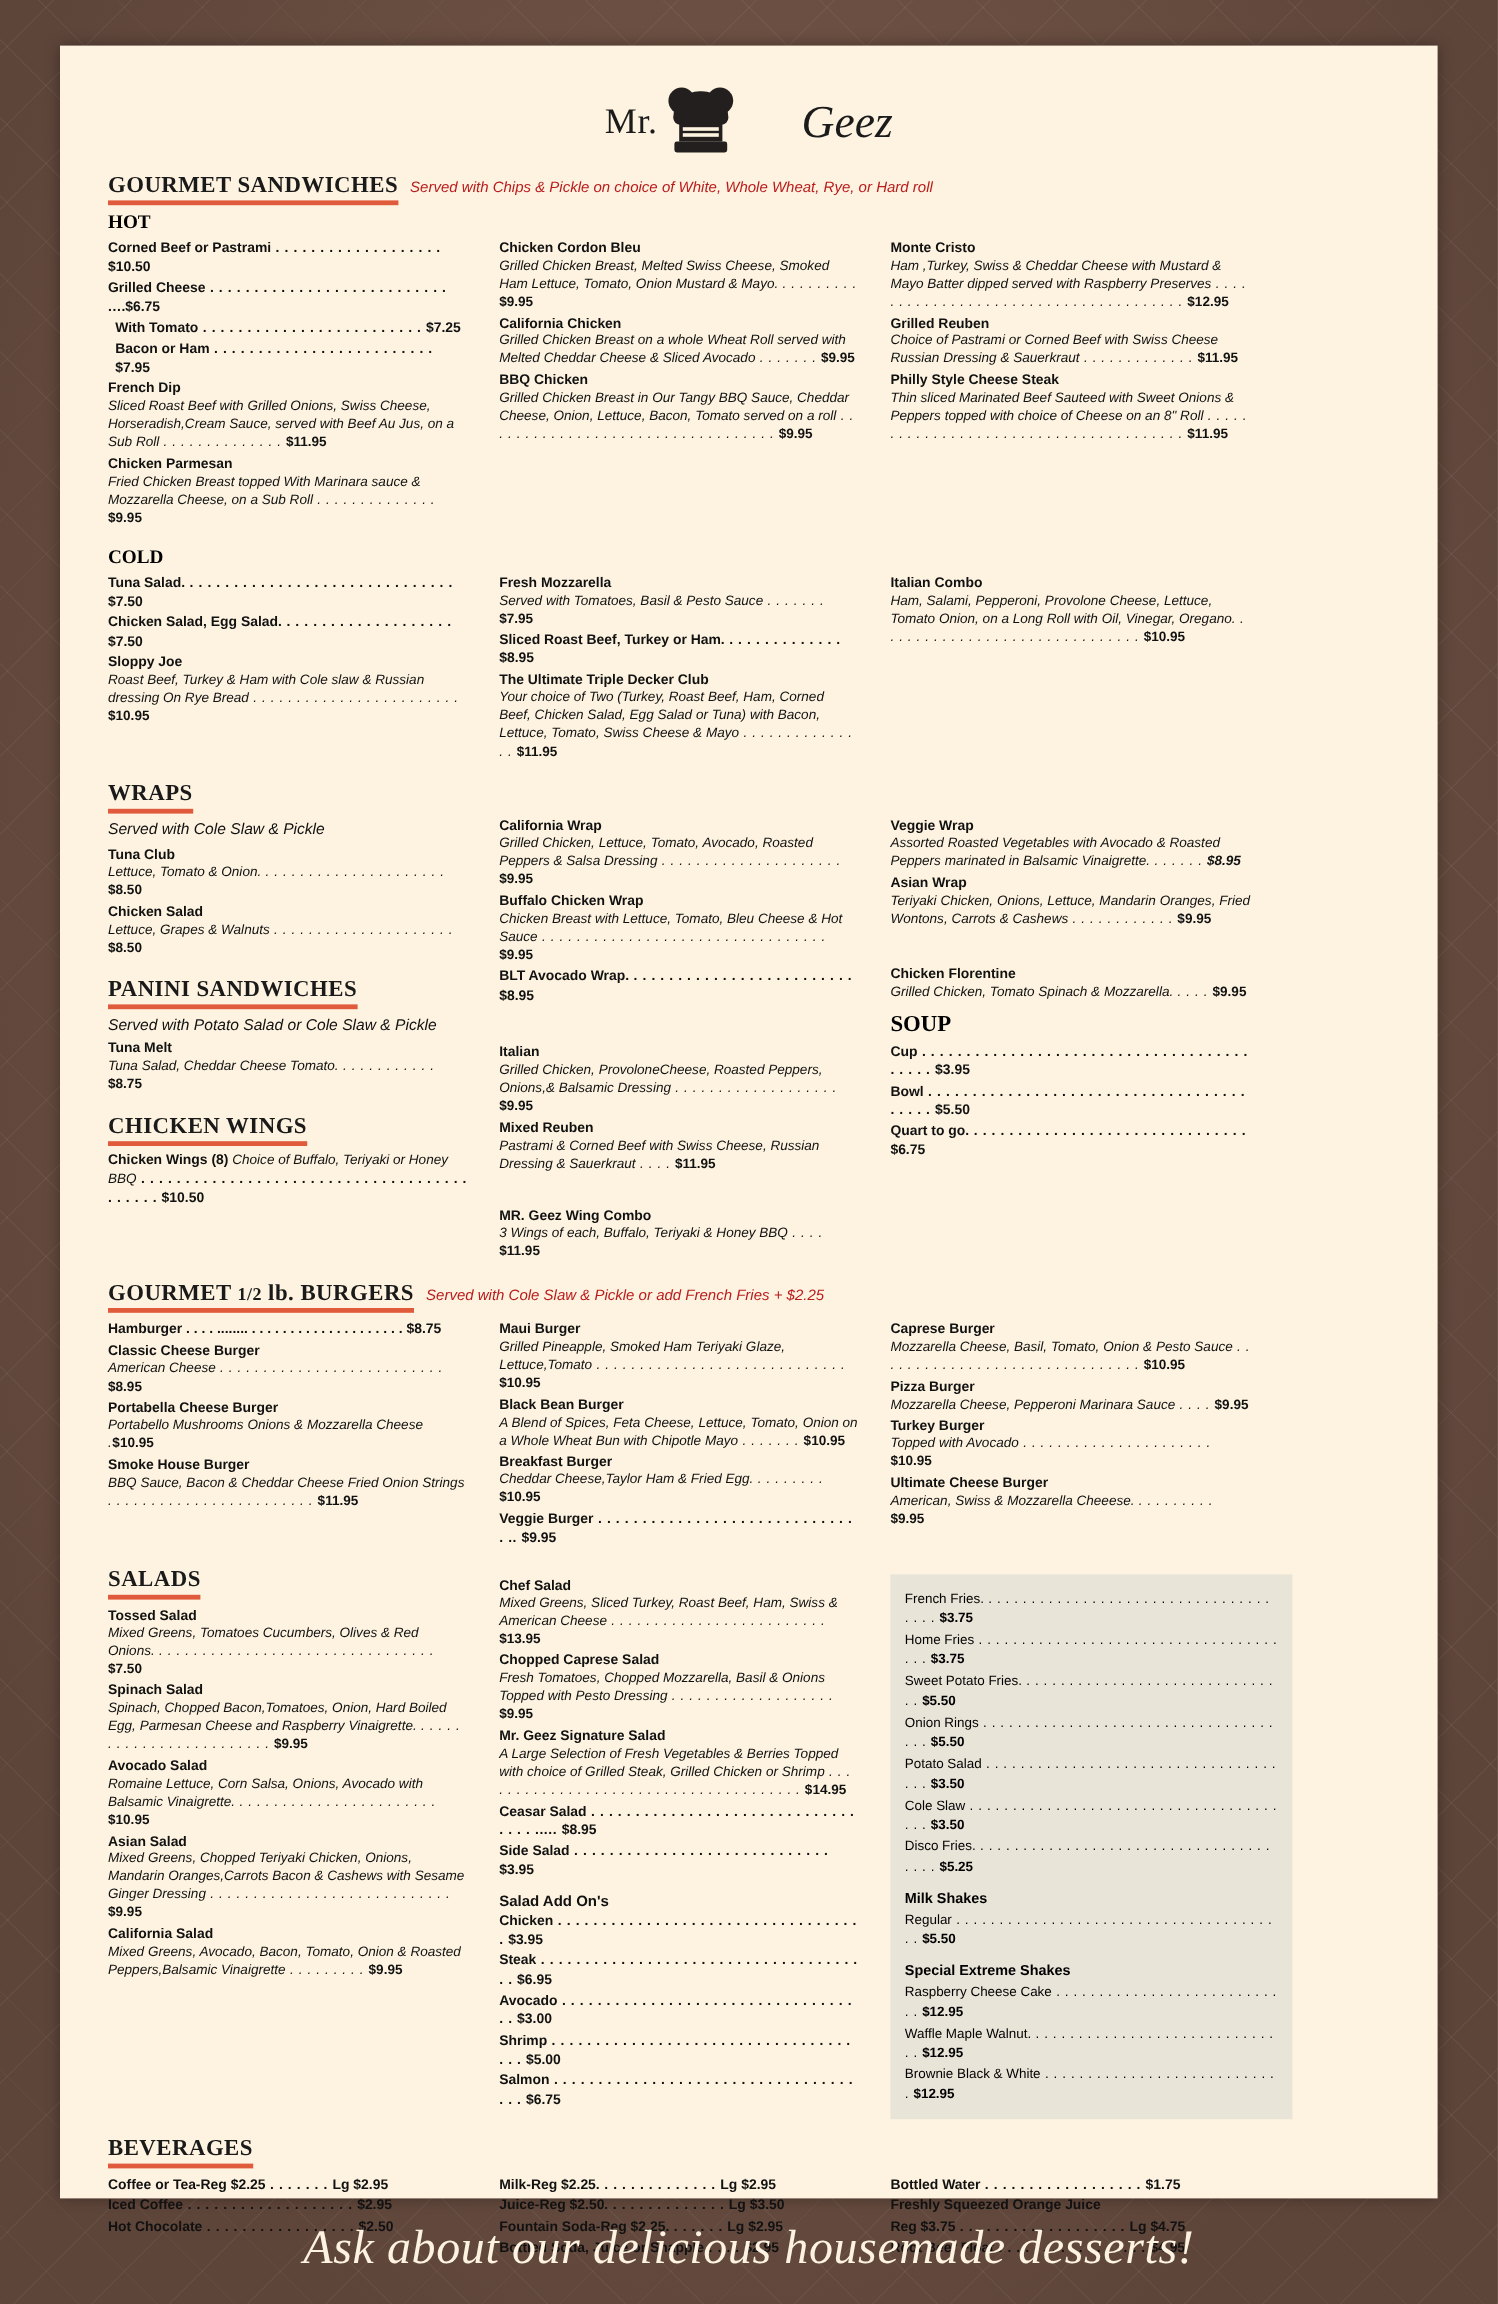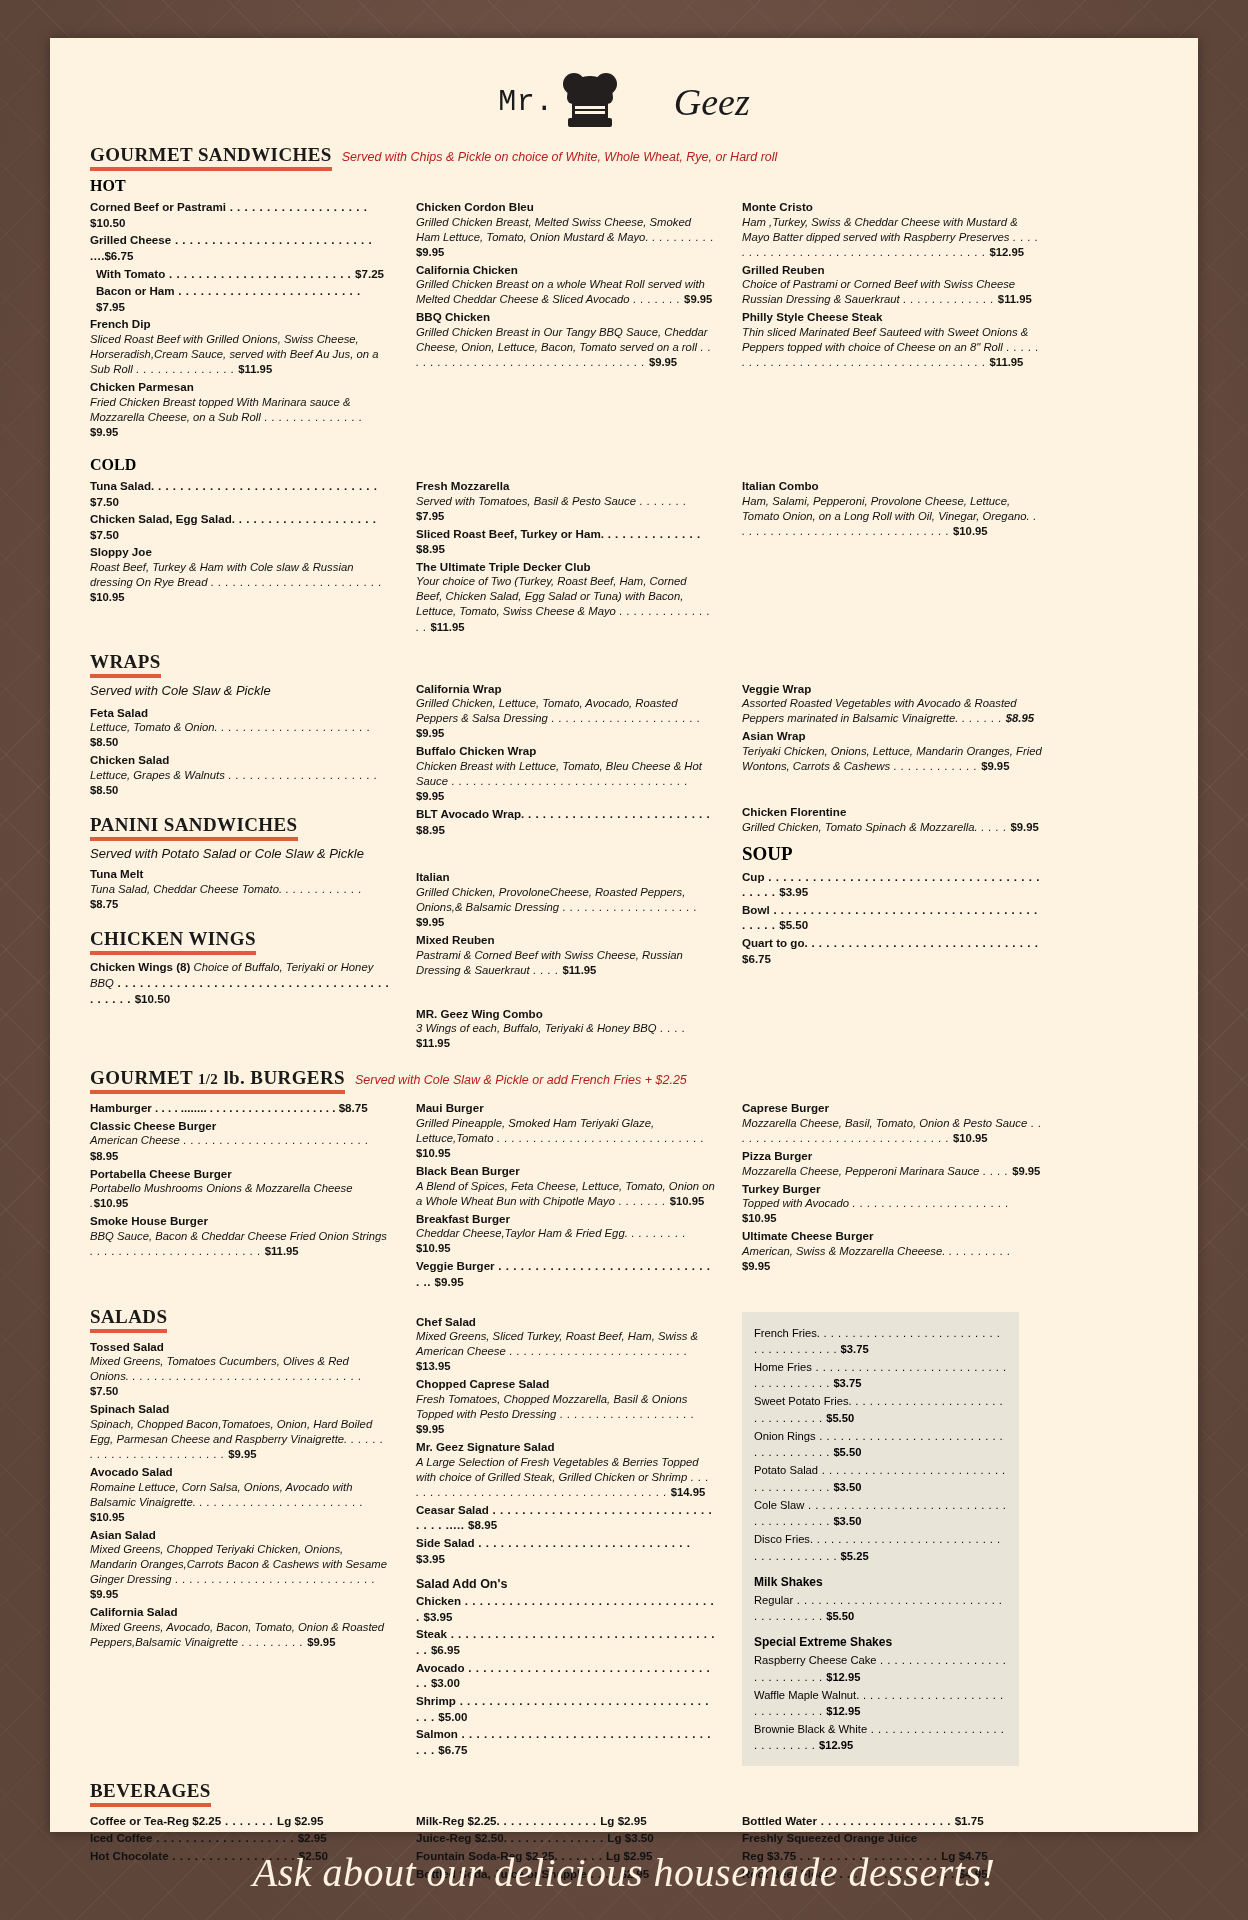--- a/index.html
+++ b/index.html
@@ -24,21 +24,21 @@
     position:absolute;
     left:50px; top:38px; width:1148px; height:1794px;
     background:#fdf3e0;
     box-shadow:0 0 12px rgba(0,0,0,0.35);
   }
   .inner { padding:18px 40px 0 40px; }
 
   
   .logo { text-align:center; padding:18px 0 14px 0; }
   .logo-row { display:inline-flex; align-items:center; gap:10px; }
-  .logo-mr { font-family:Liberation Mono, monospace; font-size:30px; color:#1b1b1b; letter-spacing:.5px; }
+  .logo-mr { font-family:Liberation Serif, serif; font-size:30px; color:#1b1b1b; letter-spacing:.5px; }
   .logo-geez { font-family:"Liberation Serif", serif; font-style:italic; font-size:38px; color:#1b1b1b;margin-left:48px; }
   .chefhat { width:52px; height:56px; position:relative; display:inline-block; }
   .chefhat .hat {
     position:absolute; left:3px; top:2px; width:46px; height:28px;
     background:#231f1e; border-radius:22px 22px 6px 6px;
   }
   .chefhat .hat:before, .chefhat .hat:after {
     content:""; position:absolute; top:-3px; width:22px; height:22px; background:#231f1e; border-radius:50%;
   }
   .chefhat .hat:before { left:-4px; }
@@ -86,21 +86,21 @@
   }
   .ds {
     font-size:11.3px; font-style:italic; color:#111; line-height:1.33;
   }
   .dots { letter-spacing:.5px; }
   .pr { font-weight:bold; font-style:normal; }
   .spacer14 { height:14px; }
 
   
   .sides-box {
-    background:#e9e4d8; padding:10px 12px; width:277px;
+    background:#e9e4d8; padding:10px 12px; width:335px;
   }
   .sides-box .bh { font-size:12px; font-weight:bold; margin-bottom:3px; }
   .sides-box .row { font-size:11.2px; line-height:1.45; }
   .sides-box .gap { height:9px; }
 
   
   .footer {
     position:absolute; left:0; right:0; bottom:0; height:96px;
     display:flex; align-items:center; justify-content:center;text-align:center;
   }
@@ -230,21 +230,21 @@
 
     <div class="cols">
 
       <div class="col">
         <div class="sec-head-row" style="margin-bottom:4px;">
           <span class="sec-head underlined">WRAPS</span>
         </div>
         <div class="ds" style="font-size:13px;margin:6px 0 6px 0;">Served with Cole Slaw &amp; Pickle</div>
         <div>
             <div class="item">
-              <div class="nm">Feta Salad</div>
+              <div class="nm">Tuna Club</div>
               <div class="ds">Lettuce, Tomato &amp; Onion.<span class="dots"> . . . . . . . . . . . . . . . . . . . . . </span><span class="pr">$8.50</span></div>
             </div>
             <div class="item">
               <div class="nm">Chicken Salad</div>
               <div class="ds">Lettuce, Grapes &amp; Walnuts<span class="dots"> . . . . . . . . . . . . . . . . . . . . . </span><span class="pr">$8.50</span></div>
             </div>
           </div>
 
         <div class="spacer14"></div>
         <div class="sec-head-row" style="margin-bottom:4px;">

